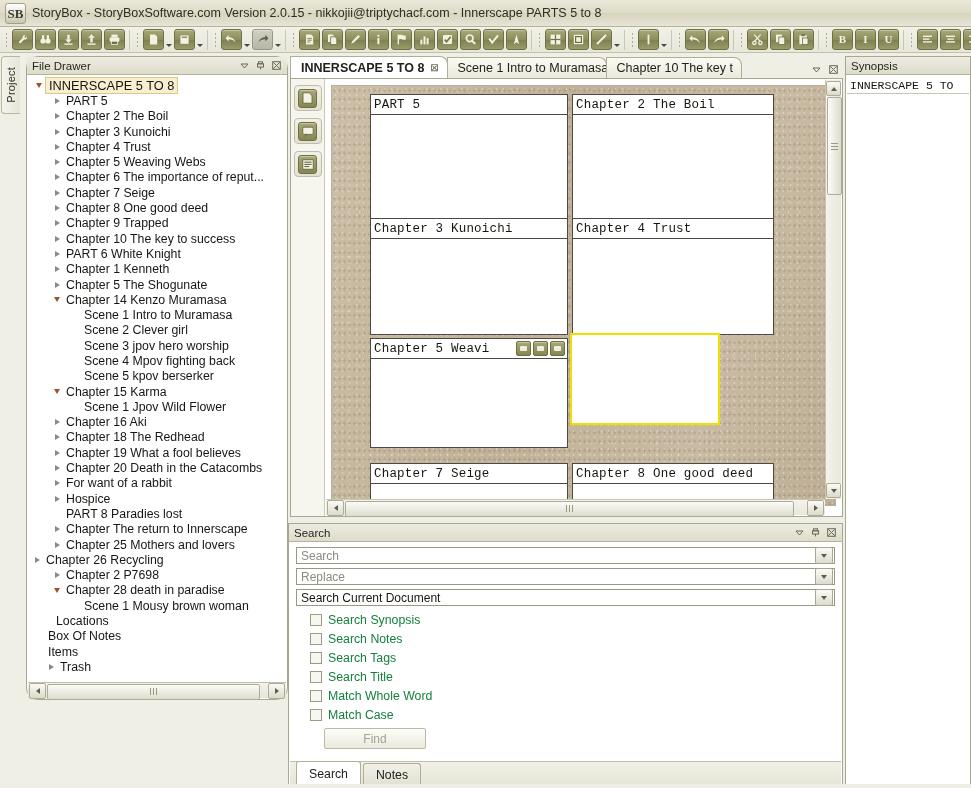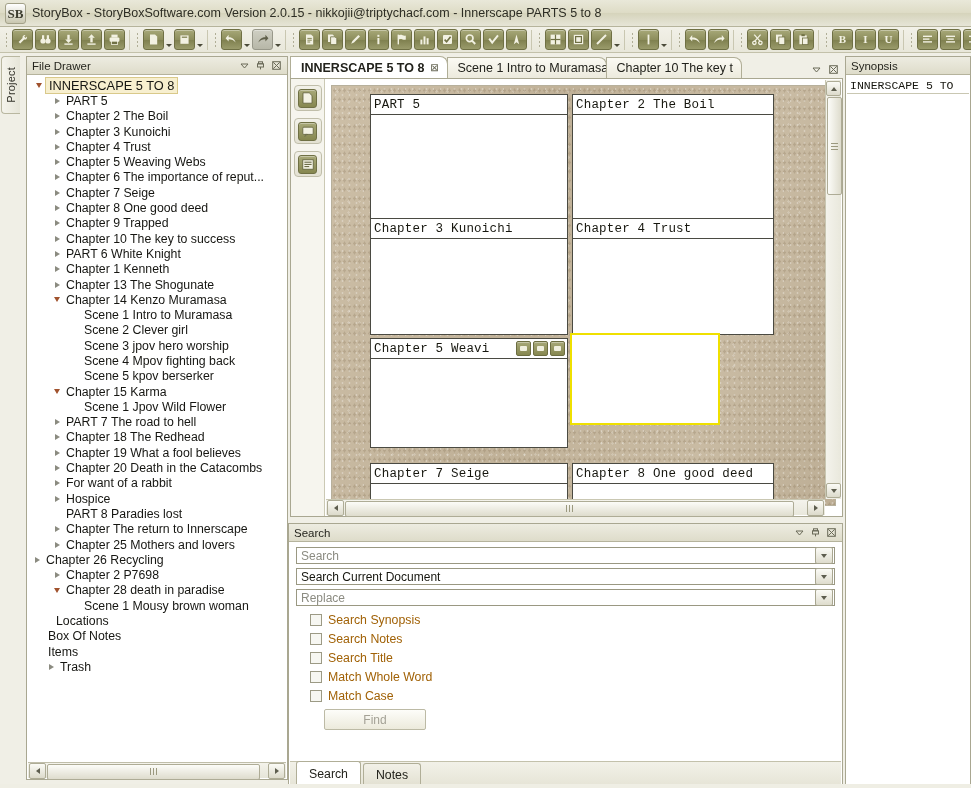--- a/index.html
+++ b/index.html
@@ -81,21 +81,21 @@
   .panel-head{
     height:18px;background:linear-gradient(to bottom,#edece1,#dedcca);
     border-bottom:1px solid #b5b39c;display:flex;align-items:center;
     padding:0 3px 0 5px;box-sizing:border-box;
   }
   .panel-title{font-size:11.5px;color:#26261f;flex:1;white-space:nowrap;}
   .phbtns{display:flex;align-items:center;gap:5px;padding-right:2px;}
   .phb{width:11px;height:11px;display:flex;align-items:center;justify-content:center;cursor:default;}
 
   
-  #file-drawer{left:26px;top:56px;width:262px;height:724px;}
+  #file-drawer{left:26px;top:56px;width:262px;height:644px;border-radius:12px;}
   .tree{
     position:absolute;left:1px;top:19px;right:1px;bottom:17px;
     background:#fff;overflow:hidden;padding-top:2px;box-sizing:border-box;
   }
   .trow{
     height:15.3px;display:flex;align-items:center;white-space:nowrap;
     font-size:12.3px;color:#161612;padding-left:2px;cursor:default;
   }
   .tw{width:14px;flex:0 0 14px;display:flex;align-items:center;justify-content:center;}
   .tw i.closed{
@@ -237,21 +237,21 @@
     height:17px;margin-bottom:4px;border:1px solid #9a9882;background:#fff;
     display:flex;align-items:center;box-sizing:border-box;
   }
   .combo .val{flex:1;padding-left:4px;font-size:12px;color:#8c8c82;white-space:nowrap;}
   .combo .val.filled{color:#16160f;}
   .combo .drop{
     width:16px;height:15px;flex:0 0 16px;margin:0 1px;border:1px solid #a8a690;border-radius:2px;
     background:linear-gradient(to bottom,#fbfbf6,#dedccd);
     display:flex;align-items:center;justify-content:center;
   }
-  .chk-row{display:flex;align-items:center;height:19px;padding-left:14px;font-size:12.3px;color:#a16207;}
+  .chk-row{display:flex;align-items:center;height:19px;padding-left:14px;font-size:12.3px;color:#15803d;}
   .chkbox{
     width:10px;height:10px;border:1px solid #9c9a85;background:#f7f7f2;margin-right:6px;flex:0 0 10px;
   }
   .find-row{padding-left:28px;margin-top:4px;}
   .findbtn{
     width:100px;height:19px;border:1px solid #bcbaa5;border-radius:2px;
     background:linear-gradient(to bottom,#fdfdf9,#eceadc);
     font-size:12px;color:#a4a296;display:flex;align-items:center;justify-content:center;cursor:default;
   }
   .sp-tabs{
@@ -634,21 +634,21 @@
         <div class="trow" style="padding-left:22px">
           <span class="tw">
             <i class="closed"></i>
           </span>
           <span class="tlabel">Chapter 1 Kenneth</span>
         </div>
         <div class="trow" style="padding-left:22px">
           <span class="tw">
             <i class="closed"></i>
           </span>
-          <span class="tlabel">Chapter 13 The Shogunate</span>
+          <span class="tlabel">Chapter 5 The Shogunate</span>
         </div>
         <div class="trow" style="padding-left:22px">
           <span class="tw">
             <i class="open"></i>
           </span>
           <span class="tlabel">Chapter 14 Kenzo Muramasa</span>
         </div>
         <div class="trow" style="padding-left:40px">
           <span class="tw"></span>
           <span class="tlabel">Scene 1 Intro to Muramasa</span>
@@ -676,21 +676,21 @@
           <span class="tlabel">Chapter 15 Karma</span>
         </div>
         <div class="trow" style="padding-left:40px">
           <span class="tw"></span>
           <span class="tlabel">Scene 1 Jpov Wild Flower</span>
         </div>
         <div class="trow" style="padding-left:22px">
           <span class="tw">
             <i class="closed"></i>
           </span>
-          <span class="tlabel">PART 7 The road to hell</span>
+          <span class="tlabel">Chapter 16 Aki</span>
         </div>
         <div class="trow" style="padding-left:22px">
           <span class="tw">
             <i class="closed"></i>
           </span>
           <span class="tlabel">Chapter 18 The Redhead</span>
         </div>
         <div class="trow" style="padding-left:22px">
           <span class="tw">
             <i class="closed"></i>
@@ -948,39 +948,43 @@
       </div>
     </div>
     <div class="sp-body">
       <div class="combo">
         <div class="val">Search</div>
         <div class="drop">
             <i class="tri-d"></i>
           </div>
       </div>
       <div class="combo">
+        <div class="val">Replace</div>
+        <div class="drop">
+            <i class="tri-d"></i>
+          </div>
+      </div>
+      <div class="combo">
         <div class="val filled">Search Current Document</div>
         <div class="drop">
             <i class="tri-d"></i>
           </div>
       </div>
-      <div class="combo">
-        <div class="val">Replace</div>
-        <div class="drop">
-            <i class="tri-d"></i>
-          </div>
-      </div>
       <div id="search-options">
           <div class="chk-row">
         <span class="chkbox"></span>
         <span>Search Synopsis</span>
       </div>
           <div class="chk-row">
         <span class="chkbox"></span>
         <span>Search Notes</span>
+      </div>
+          <div class="chk-row">
+        <span class="chkbox"></span>
+        <span>Search Tags</span>
       </div>
           <div class="chk-row">
         <span class="chkbox"></span>
         <span>Search Title</span>
       </div>
           <div class="chk-row">
         <span class="chkbox"></span>
         <span>Match Whole Word</span>
       </div>
           <div class="chk-row">

